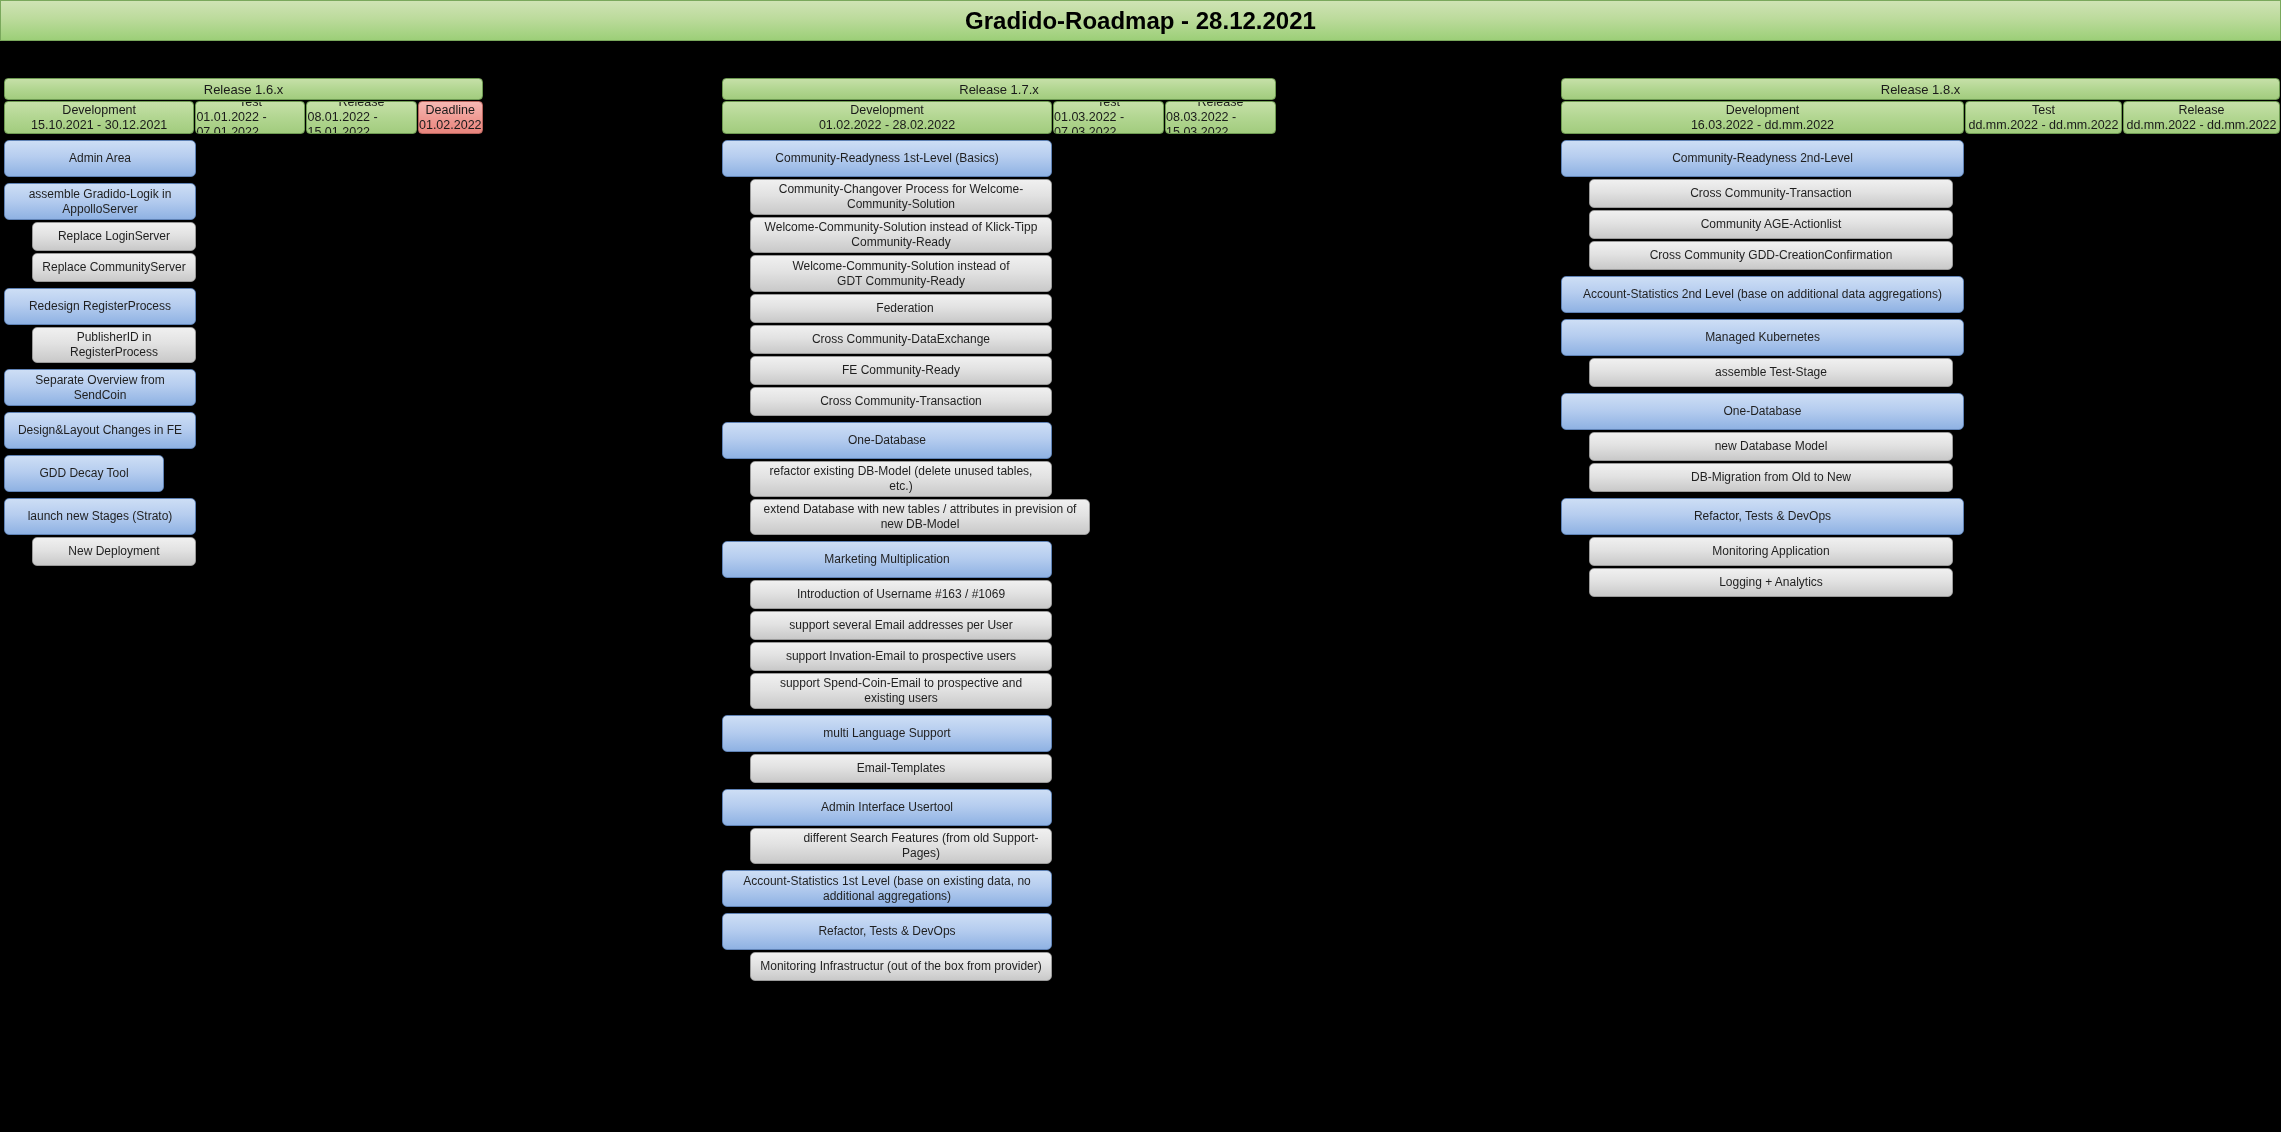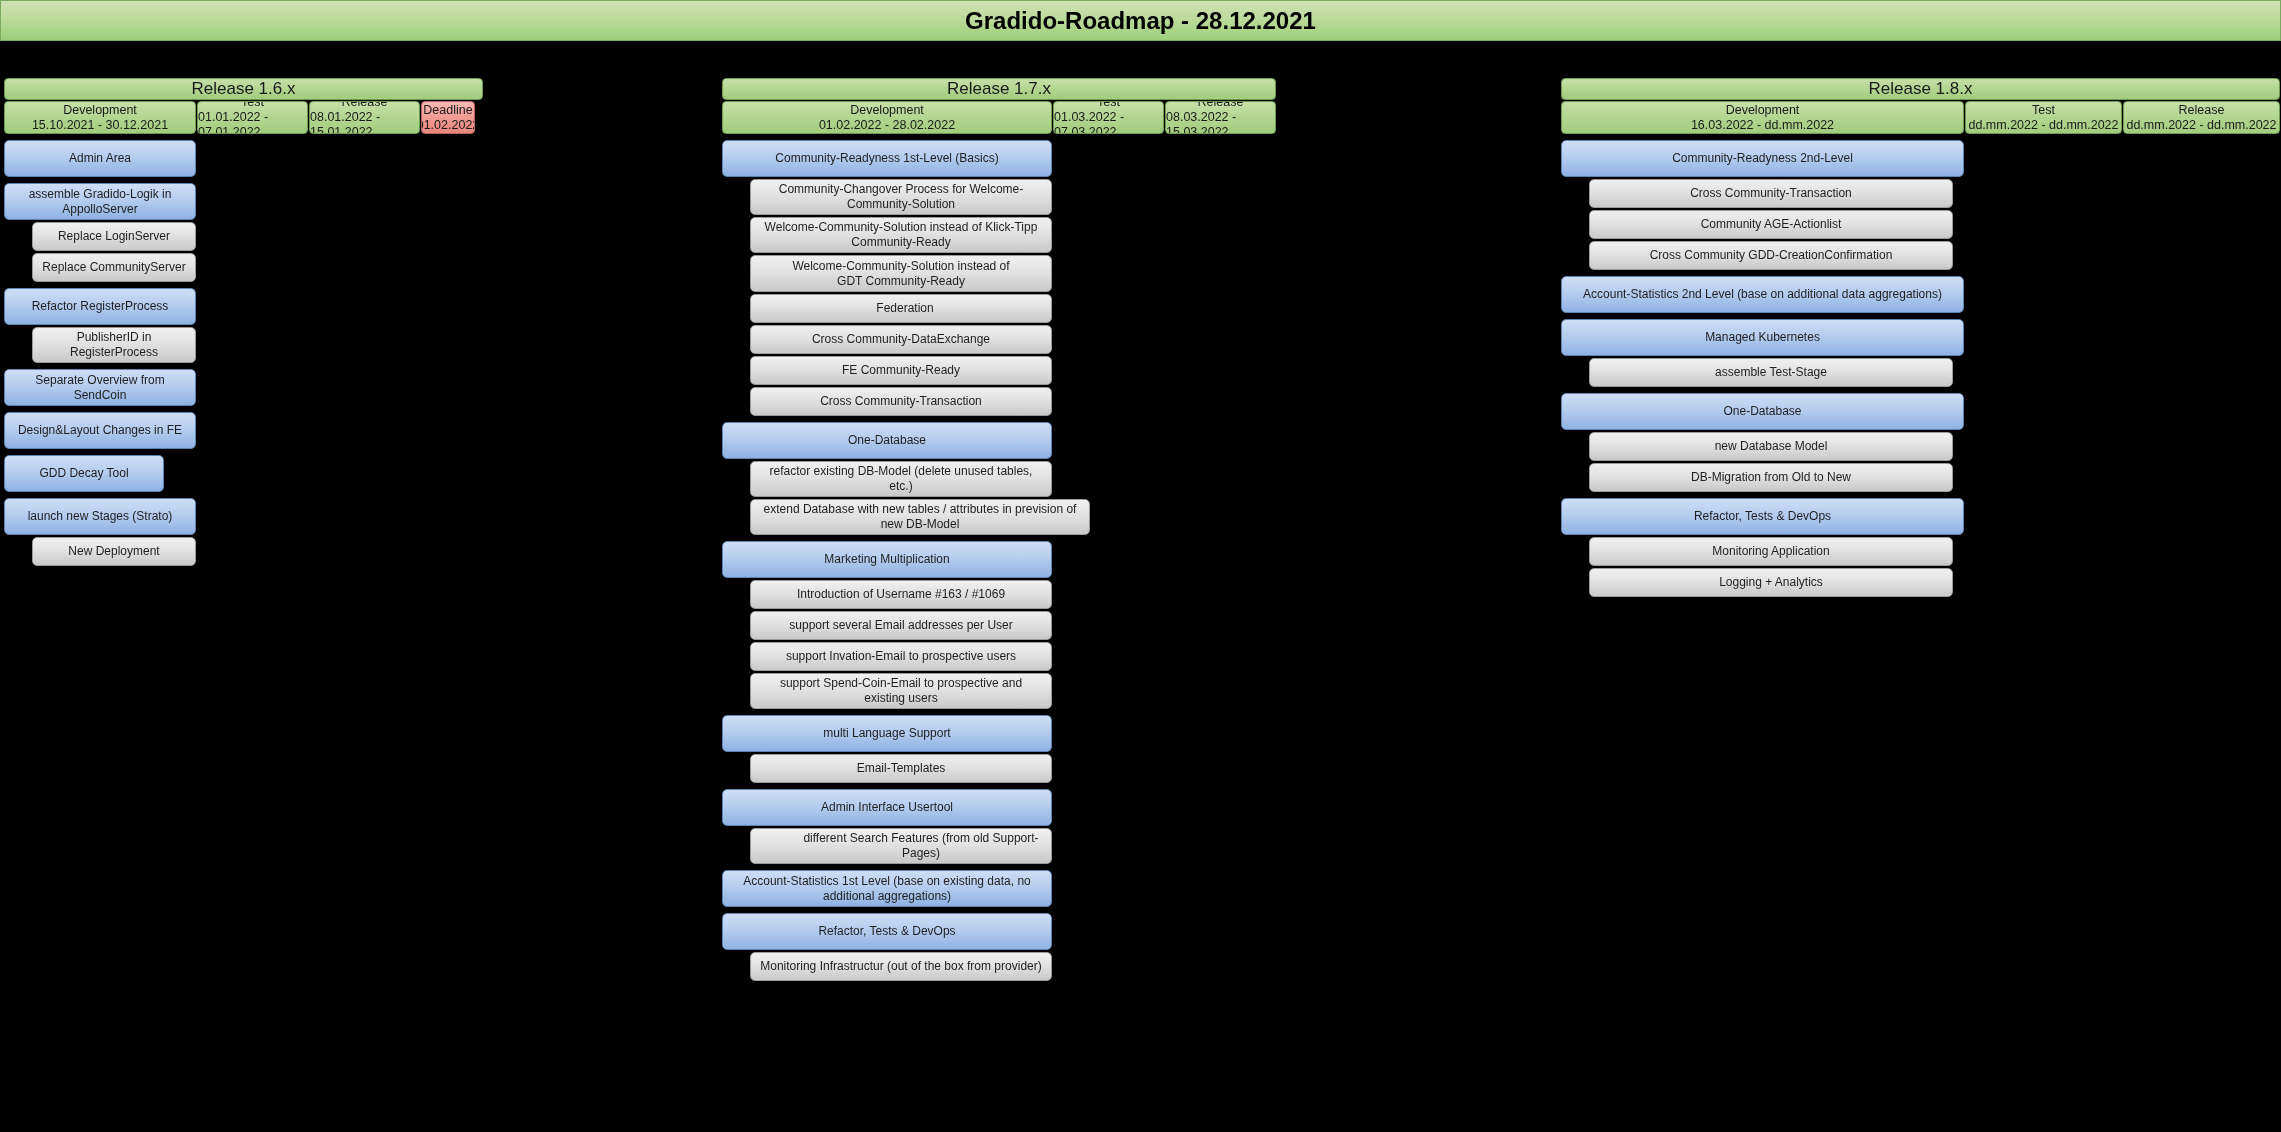--- a/index.html
+++ b/index.html
@@ -49,21 +49,21 @@
   
   .release-title {
     height: 22px;
     background: linear-gradient(to bottom, #c6e0a8 0%, #b2d691 50%, #a2cc7e 100%);
     border: 1px solid #6e9a52;
     border-radius: 4px;
     box-sizing: border-box;
     display: flex;
     align-items: center;
     justify-content: center;
-    font-size: 17px;
+    font-size: 13px;
     color: #1a1a1a;
   }
 
   .phase-row {
     display: flex;
     margin-top: 1px;
   }
   .phase {
     height: 33px;
     background: linear-gradient(to bottom, #c6e0a8 0%, #b2d691 50%, #a2cc7e 100%);
@@ -142,36 +142,36 @@
             <div>15.10.2021 - 30.12.2021</div>
           </div>
           <div class="phase" style="width: 111px;">
             <div>Test</div>
             <div>01.01.2022 - 07.01.2022</div>
           </div>
           <div class="phase" style="width: 111px;">
             <div>Release</div>
             <div>08.01.2022 - 15.01.2022</div>
           </div>
-          <div class="phase deadline" style="width: 54px;">
+          <div class="phase deadline" style="width: 66px;">
             <div>Deadline</div>
             <div>01.02.2022</div>
           </div>
         </div>
         <div class="tasks">
           <div class="group">
             <div class="task epic tall indent-1" style="width: 192px;">Admin Area</div>
           </div>
           <div class="group">
             <div class="task epic tall indent-1" style="width: 192px;">assemble Gradido-Logik in AppolloServer</div>
             <div class="task sub indent-2" style="width: 164px; white-space: pre-line;">Replace LoginServer</div>
             <div class="task sub indent-2" style="width: 164px; white-space: pre-line;">Replace CommunityServer</div>
           </div>
           <div class="group">
-            <div class="task epic tall indent-1" style="width: 192px;">Refactor RegisterProcess</div>
+            <div class="task epic tall indent-1" style="width: 192px;">Redesign RegisterProcess</div>
             <div class="task sub indent-2" style="width: 164px; white-space: pre-line;">PublisherID in RegisterProcess</div>
           </div>
           <div class="group">
             <div class="task epic tall indent-1" style="width: 192px;">Separate Overview from SendCoin</div>
           </div>
           <div class="group">
             <div class="task epic tall indent-1" style="width: 192px;">Design&amp;Layout Changes in FE</div>
           </div>
           <div class="group">
             <div class="task epic tall indent-1" style="width: 160px;">GDD Decay Tool</div>

